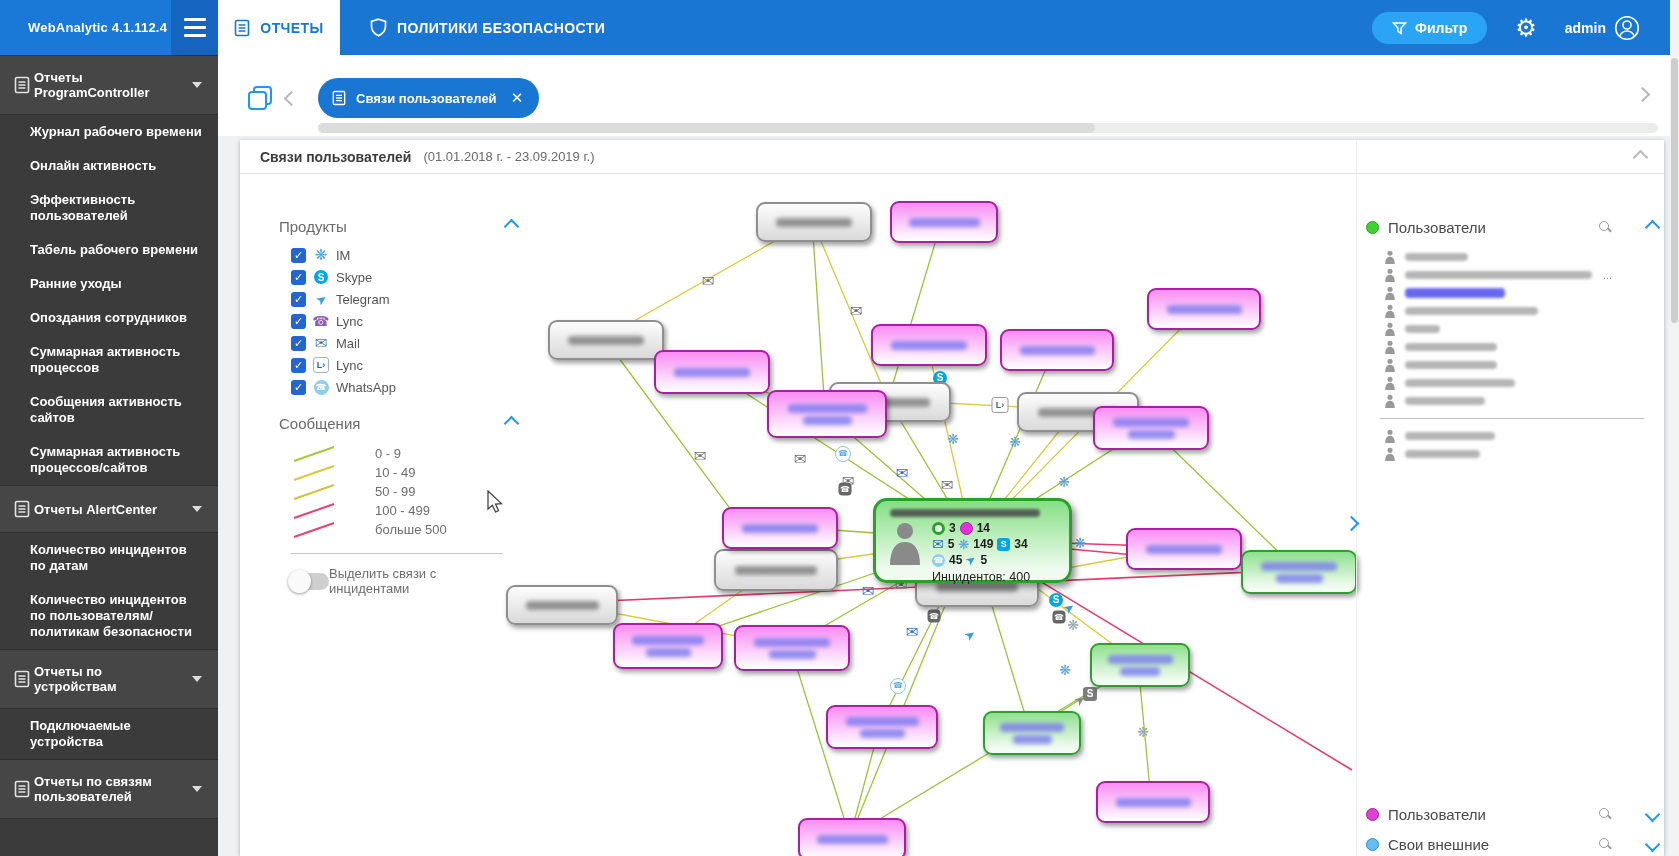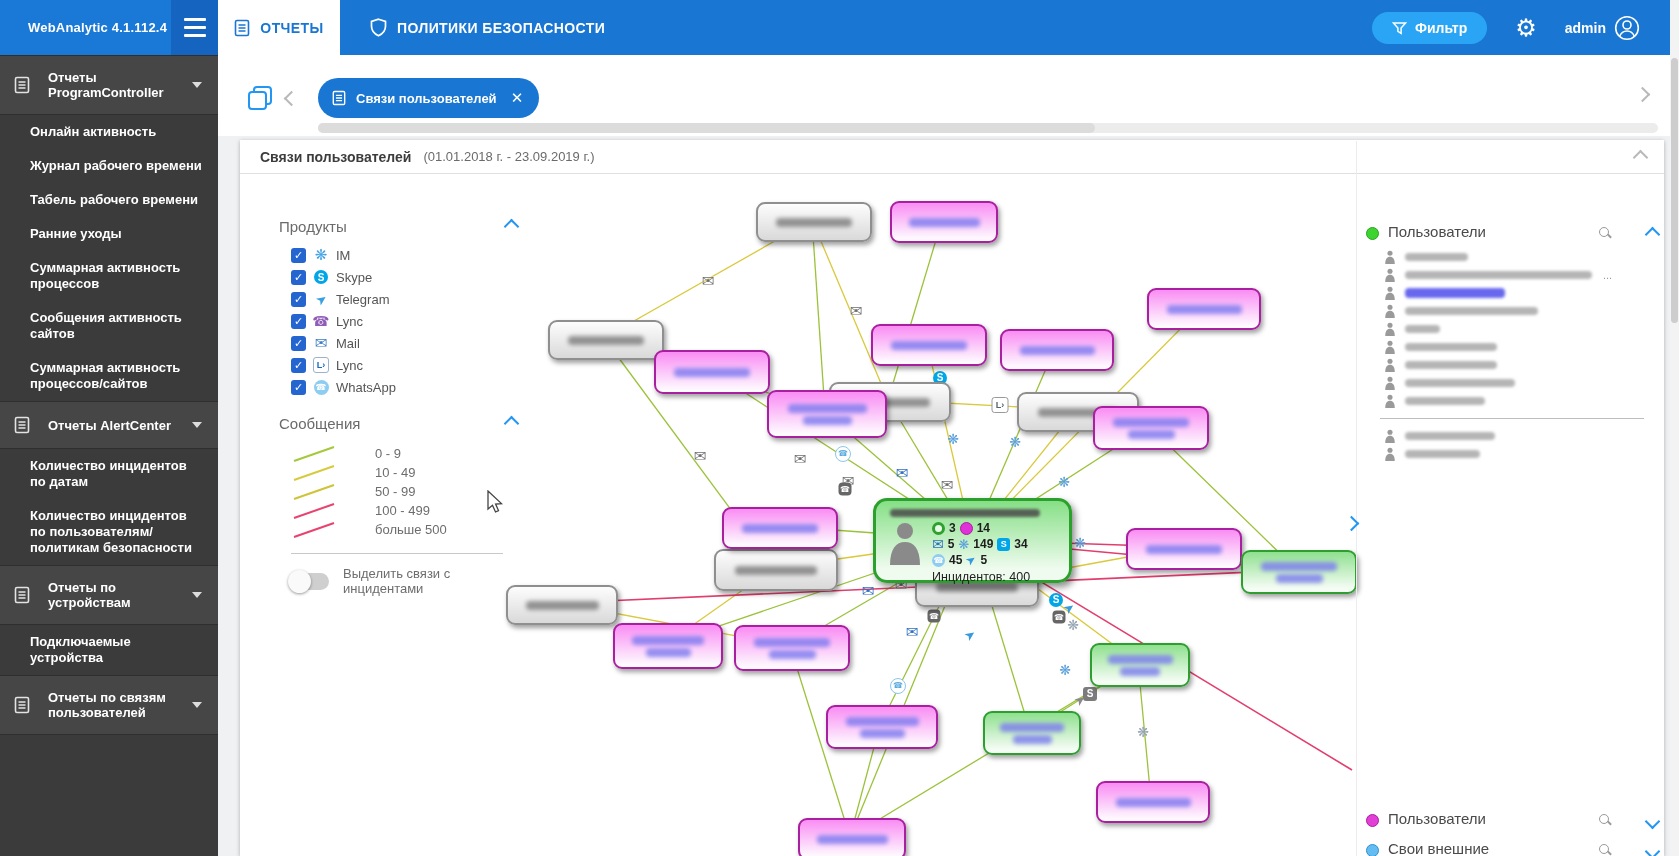--- a/index.html
+++ b/index.html
@@ -14,21 +14,21 @@
   .tab{position:absolute;top:0;height:55px;display:flex;align-items:center;gap:10px;font-size:14px;font-weight:bold;letter-spacing:.4px;cursor:pointer}
   .tab-reports{left:218px;width:122px;background:#fff;color:#1976d2;justify-content:center}
   .tab-policies{left:340px;padding:0 30px;color:#fff}
   .hdr-right{position:absolute;right:30px;top:0;height:56px;display:flex;align-items:center;gap:28px;z-index:7}
   .filter-btn{background:#2aa5f6;color:#fff;font-size:14px;font-weight:bold;border:none;border-radius:18px;
               padding:8px 20px;display:flex;align-items:center;gap:8px;cursor:pointer}
   .gear{color:#fff;font-size:24px;line-height:1;cursor:pointer;font-family:"DejaVu Sans",sans-serif}
   .admin{display:flex;align-items:center;gap:8px;color:#fff;font-size:14px;font-weight:bold;cursor:pointer}
   
   .sidebar{position:absolute;left:0;top:55px;width:218px;height:801px;background:#3b3b3b;z-index:6;overflow:hidden}
-  .sgroup{display:flex;align-items:center;gap:18px;background:#464646;color:#fff;font-size:13px;font-weight:bold;
+  .sgroup{display:flex;align-items:center;gap:4px;background:#464646;color:#fff;font-size:13px;font-weight:bold;
           padding:14px 12px 14px 14px;border-top:1px solid #2f2f2f;border-bottom:1px solid #2f2f2f;cursor:pointer}
   .sgroup .slabel{flex:1;line-height:15px}
   .scaret{width:0;height:0;border-left:5px solid transparent;border-right:5px solid transparent;border-top:6px solid #ddd;margin-right:4px}
   .sitem{color:#fff;font-size:13px;font-weight:bold;line-height:16px;padding:9px 14px 9px 30px;cursor:pointer}
   .docicon{width:16px;height:18px;flex:0 0 auto}
   
   .toolbar{position:absolute;left:218px;top:55px;width:1452px;height:81px;background:#fff;z-index:5}
   .copy-icon{position:absolute;left:29px;top:30px;cursor:pointer}
   .chev{display:inline-block;width:9px;height:9px;border-right:2px solid #b9b9b9;border-bottom:2px solid #b9b9b9}
   .chev.left{transform:rotate(135deg)} .chev.right{transform:rotate(-45deg)}
@@ -52,21 +52,21 @@
   
   .filter-panel{position:absolute;left:279px;top:218px;width:238px;z-index:6}
   .fp-title{display:flex;align-items:center;justify-content:space-between;color:#6b6b6b;font-size:15px;margin-bottom:12px}
   .fp-title .chev{cursor:pointer}
   .checkrow{display:flex;align-items:center;gap:7px;margin:6px 0 6px 12px;font-size:13px;color:#555;cursor:pointer}
   .cb{width:15px;height:15px;border-radius:3px;background:#2565d0;color:#fff;font-size:11px;display:inline-flex;
       align-items:center;justify-content:center;flex:0 0 auto}
   .picon{display:inline-flex;align-items:center;justify-content:center;width:16px;height:16px;flex:0 0 auto}
   .legend-row{display:flex;align-items:center;gap:38px;margin-left:12px;height:19px;font-size:13px;color:#6d6d6d}
   .fp-divider{height:1px;background:#c9c9c9;margin:14px 0 12px 12px;width:212px}
-  .toggle-row{display:flex;align-items:center;gap:14px;margin-left:12px}
+  .toggle-row{display:flex;align-items:center;margin-left:12px}
   .switch{position:relative;width:38px;height:17px;border-radius:9px;background:#cfcfcf;cursor:pointer;flex:0 0 auto}
   .switch .knob{position:absolute;left:-3px;top:-3px;width:23px;height:23px;border-radius:50%;background:#fafafa;
                 box-shadow:0 1px 3px rgba(0,0,0,.4)}
   .toggle-label{font-size:13px;color:#6d6d6d}
   
   .graph-layer{position:absolute;left:0;top:0;width:1679px;height:856px;z-index:3;pointer-events:none}
   .edges{position:absolute;left:0;top:0}
   .gnode{position:absolute;border-radius:9px;display:flex;flex-direction:column;align-items:center;justify-content:center;
          gap:3px;box-shadow:2px 3px 5px rgba(0,0,0,.38);pointer-events:auto;cursor:pointer;z-index:4}
   .k-gray{border:2px solid #8f8f8f;background:linear-gradient(#fdfdfd,#d9d9d9)}
@@ -86,21 +86,21 @@
   .tt-stats{font-size:12px;color:#1d1d1d;line-height:15px}
   .tt-stats .srow{display:flex;align-items:center;gap:4px;margin-bottom:1px}
   .tt-inc{font-size:12.5px;color:#222;margin-top:2px}
   .ttc{width:13px;height:13px;border-radius:50%;display:inline-block;box-sizing:border-box}
   .ttc.green{border:3px solid #2ea02e;background:#eafaea}
   .ttc.magenta{background:#e032d8;border:1px solid #a81f9f}
   
   .vdiv{position:absolute;left:1356px;top:141px;width:1px;height:715px;background:#ececec;z-index:4}
   .panel-expander{position:absolute;left:1346px;top:518px;z-index:7;cursor:pointer}
   .right-panel{position:absolute;left:1366px;top:214px;width:292px;z-index:6}
-  .rp-head{display:flex;align-items:flex-end;gap:9px;height:26px}
+  .rp-head{display:flex;align-items:center;gap:9px;height:26px}
   .rp-dot{width:13px;height:13px;border-radius:50%;box-sizing:border-box}
   .rp-label{flex:1;font-size:15px;color:#4a4a4a}
   .search-icon{width:14px;height:14px;position:relative;margin-right:26px;cursor:pointer}
   .search-icon i{position:absolute;left:1px;top:1px;width:8px;height:8px;border:1.5px solid #9a9a9a;border-radius:50%}
   .search-icon b{position:absolute;left:9px;top:9px;width:5px;height:1.5px;background:#9a9a9a;transform:rotate(45deg)}
   .rp-head .chev{cursor:pointer}
   .user-row{display:flex;align-items:center;gap:9px;height:18px;margin-left:18px;cursor:pointer}
   .uicon{flex:0 0 auto}
   .ublur{height:8px;border-radius:4px;background:#b5b5b5;filter:blur(1.4px)}
   .ublur.hl{background:#6868ee;height:10px}
@@ -158,24 +158,26 @@
 
 <div class="sidebar">
     <div class="sgroup">
       <svg class="docicon" viewBox="0 0 16 18" fill="none" stroke="#e3e3e3" stroke-width="1.6">
         <rect x="1.5" y="1.5" width="13" height="15" rx="1.5"></rect>
         <path d="M4.5 6h7M4.5 9h7M4.5 12h7"></path>
       </svg>
       <span class="slabel">Отчеты ProgramController</span>
       <span class="scaret"></span>
     </div>
+    <div class="sitem">Журнал рабочего времени</div>
     <div class="sitem">Онлайн активность</div>
-    <div class="sitem">Журнал рабочего времени</div>
+    <div class="sitem">Эффективность пользователей</div>
     <div class="sitem">Табель рабочего времени</div>
     <div class="sitem">Ранние уходы</div>
+    <div class="sitem">Опоздания сотрудников</div>
     <div class="sitem">Суммарная активность процессов</div>
     <div class="sitem">Сообщения активность сайтов</div>
     <div class="sitem">Суммарная активность процессов/сайтов</div>
     <div class="sgroup">
       <svg class="docicon" viewBox="0 0 16 18" fill="none" stroke="#e3e3e3" stroke-width="1.6">
         <rect x="1.5" y="1.5" width="13" height="15" rx="1.5"></rect>
         <path d="M4.5 6h7M4.5 9h7M4.5 12h7"></path>
       </svg>
       <span class="slabel">Отчеты AlertCenter</span>
       <span class="scaret"></span>

